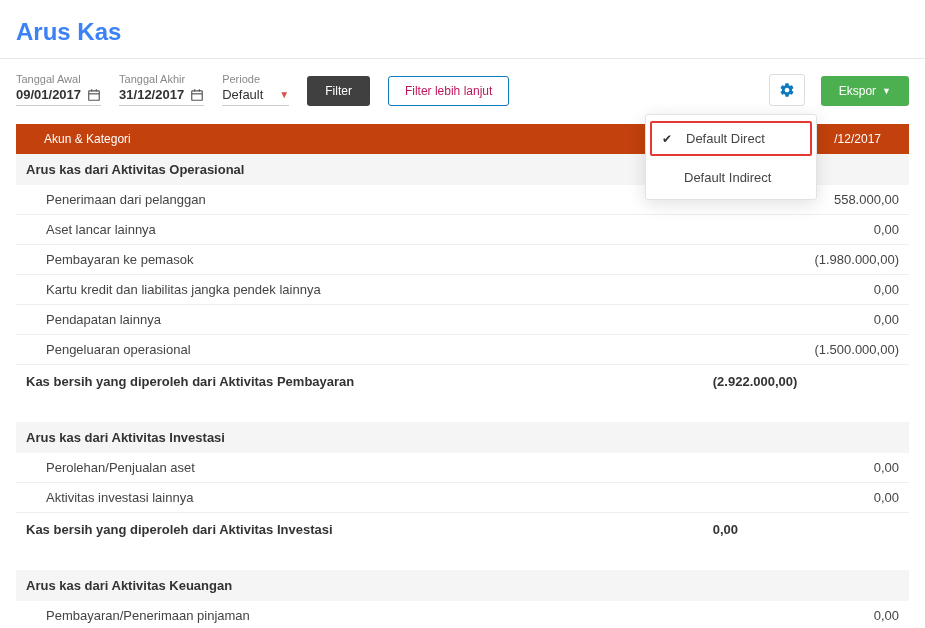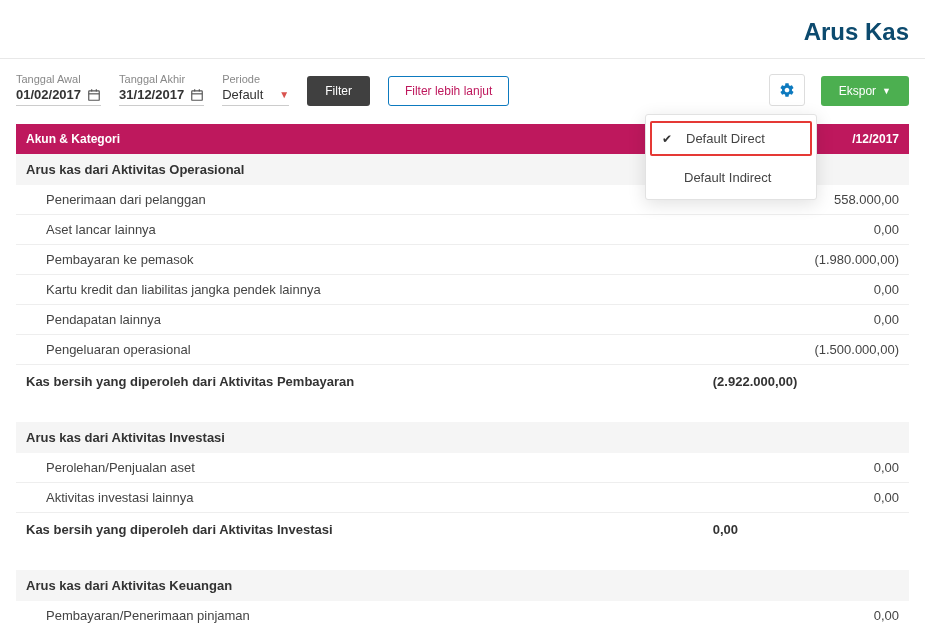--- a/index.html
+++ b/index.html
@@ -1,38 +1,38 @@
 <!DOCTYPE html>
 <html><head>
   <meta charset="utf-8">
   <style>
     * { box-sizing: border-box; margin: 0; padding: 0; }
     body { font-family: -apple-system, BlinkMacSystemFont, "Segoe UI", Helvetica, Arial, sans-serif; font-size: 13px; color: #333; background: #fff; padding: 0; width: 925px; }
     .page-header { padding: 18px 16px 12px 16px; }
-    .page-title { font-size: 24px; font-weight: 600; color: #0c4a6e; text-align: right; }
+    .page-title { font-size: 24px; font-weight: 600; color: #3b82f6; }
     .divider { border: 0; border-top: 1px solid #e8e8e8; }
     .toolbar { display: flex; align-items: flex-end; padding: 14px 16px 18px 16px; gap: 18px; position: relative; }
     .field { display: flex; flex-direction: column; }
     .field-label { font-size: 11px; color: #888; }
     .date-input { display: flex; align-items: center; gap: 6px; font-size: 13px; font-weight: 600; color: #333; border-bottom: 1px solid #ccc; padding: 2px 0 3px 0; }
     .select-input { display: flex; align-items: center; gap: 16px; font-size: 13px; color: #333; border-bottom: 1px solid #ccc; padding: 2px 0 3px 0; }
     .caret-down { color: #d9534f; font-size: 10px; }
     .btn { border: 0; cursor: pointer; font-size: 12px; padding: 8px 18px; border-radius: 3px; display: inline-flex; align-items: center; gap: 6px; }
     .btn-primary { background: #404040; color: #fff; }
     .btn-outline { background: #fff; color: #be185d; border: 1px solid #0d7abf; padding: 7px 16px; }
     .btn-success { background: #4caf50; color: #fff; }
     .btn-icon { background: #fff; border: 1px solid #ddd; color: #0d7abf; padding: 7px 9px; border-radius: 3px; }
     .toolbar-right { margin-left: auto; display: flex; gap: 16px; align-items: flex-end; position: relative; padding-left: 36px; }
     .dropdown-menu { position: absolute; top: 40px; right: 92px; width: 172px; background: #fff; border: 1px solid #e2e2e2; border-radius: 3px; box-shadow: 0 4px 18px rgba(0,0,0,0.12); z-index: 50; padding: 4px 0; }
     .dropdown-item { display: flex; align-items: center; gap: 10px; padding: 10px 14px; font-size: 13px; color: #444; cursor: pointer; }
     .dropdown-item.selected { border: 2px solid #e53935; margin: 2px 4px 4px 4px; border-radius: 2px; padding: 8px 10px; }
     .check { color: #333; font-size: 12px; width: 14px; display: inline-block; }
     .report { padding: 0 16px 20px 16px; }
     .table { width: 100%; border-collapse: collapse; }
-    .table thead th { background: #be185d; color: #fff; font-size: 12px; font-weight: 700; text-align: left; padding: 8px 10px; }
+    .table thead th { background: #c2410c; color: #fff; font-size: 12px; font-weight: 400; text-align: left; padding: 8px 28px; }
     .table thead th:last-child { text-align: right; }
     .section-title td { font-weight: 700; font-size: 13px; background: #f5f5f5; padding: 8px 10px; color: #333; }
     .line-row td { padding: 7px 10px; font-size: 13px; color: #444; border-bottom: 1px solid #eee; }
     .line-row td:first-child { padding-left: 30px; }
     .line-row td:last-child { text-align: right; }
     .subtotal-row td { font-weight: 700; font-size: 13px; padding: 9px 10px; border-top: 1px solid #333; }
     .subtotal-row td:last-child { }
     .gap-row td { height: 24px; }
     svg { display: block; }
   </style>
@@ -41,21 +41,21 @@
 
 <div class="page-header">
   <h1 class="page-title">Arus Kas</h1>
 </div>
 <hr class="divider">
 
 <div class="toolbar">
   <div class="field">
     <span class="field-label">Tanggal Awal</span>
     <div class="date-input">
-      <span>01/02/2017</span>
+      <span>09/01/2017</span>
       <span>
         <svg width="14" height="14" viewBox="0 0 24 24" fill="none" stroke="#555" stroke-width="2">
             <rect x="3" y="5" width="18" height="16" rx="1"></rect>
             <line x1="3" y1="10" x2="21" y2="10"></line>
             <line x1="8" y1="2" x2="8" y2="6"></line>
             <line x1="16" y1="2" x2="16" y2="6"></line>
           </svg>
       </span>
     </div>
   </div>

